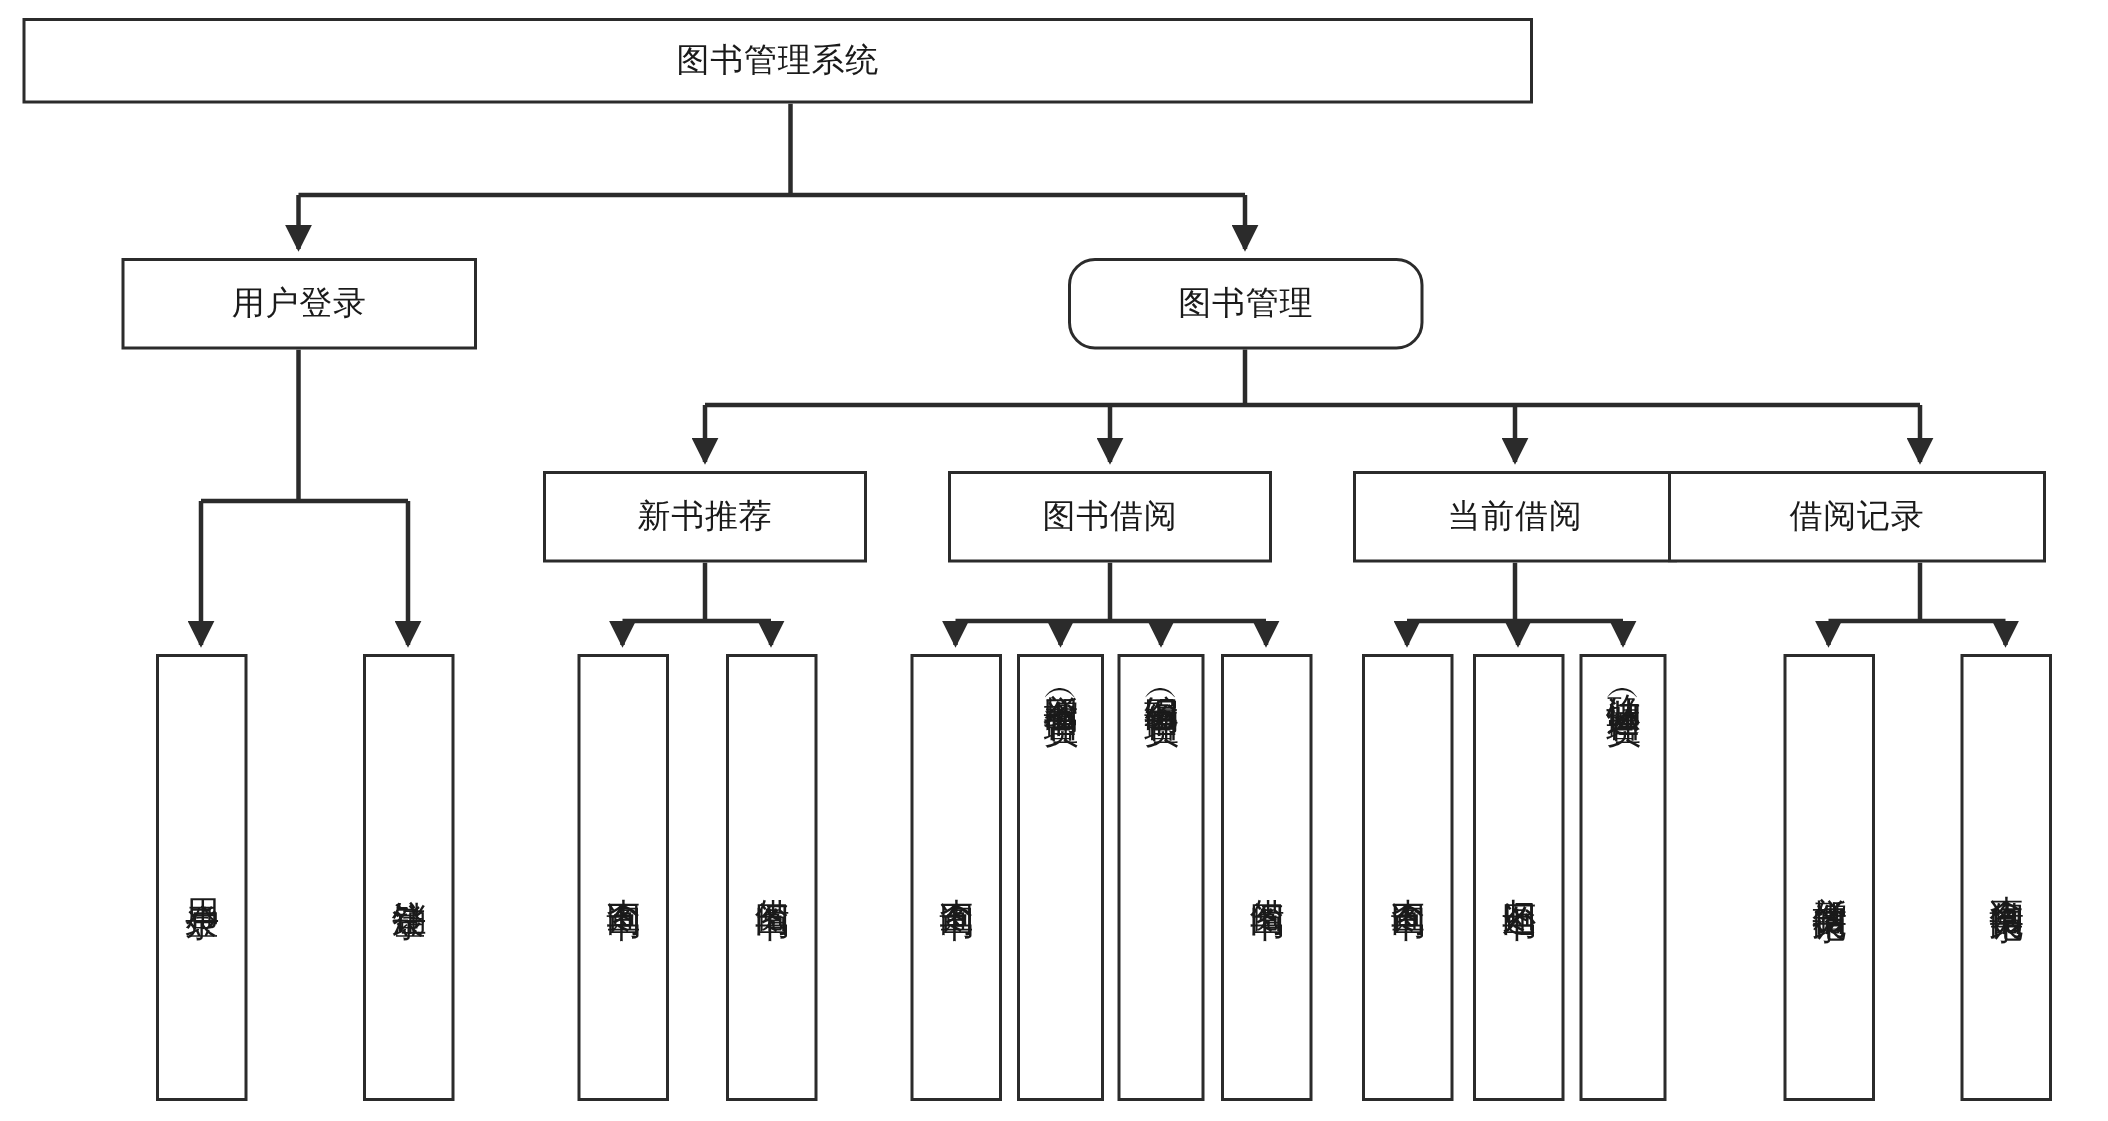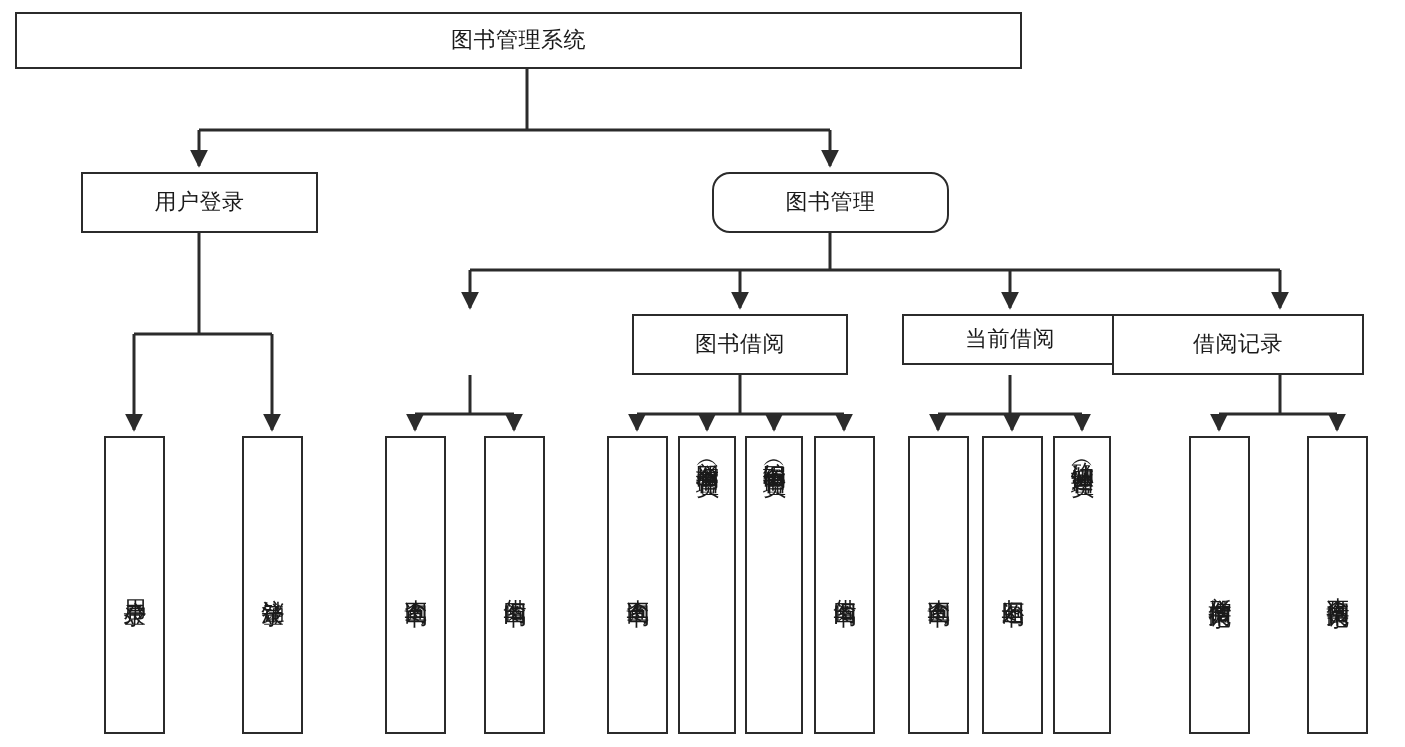--- a/index.html
+++ b/index.html
@@ -130,26 +130,29 @@
   </div>
 
   <div class="node horiz" style="left:81px; top:172px; width:237px; height:61px;">
     <span>用户登录</span>
   </div>
 
   <div class="node horiz" style="left:712px; top:172px; width:237px; height:61px;border-radius:18px;">
     <span>图书管理</span>
   </div>
 
+  <div class="node horiz" style="left:362px; top:314px; width:216px; height:61px;">
+    <span>新书推荐</span>
+  </div>
 
   <div class="node horiz" style="left:632px; top:314px; width:216px; height:61px;">
     <span>图书借阅</span>
   </div>
 
-  <div class="node horiz" style="left:902px; top:314px; width:216px; height:51px;">
+  <div class="node horiz" style="left:902px; top:314px; width:216px; height:61px;">
     <span>当前借阅</span>
   </div>
 
   <div class="node horiz" style="left:1112px; top:314px; width:252px; height:61px;">
     <span>借阅记录</span>
   </div>
 
   <div class="node vert centered" style="left:104px; top:436px; width:61px; height:298px;">
     <span class="vtext">用户登录</span>
   </div>

